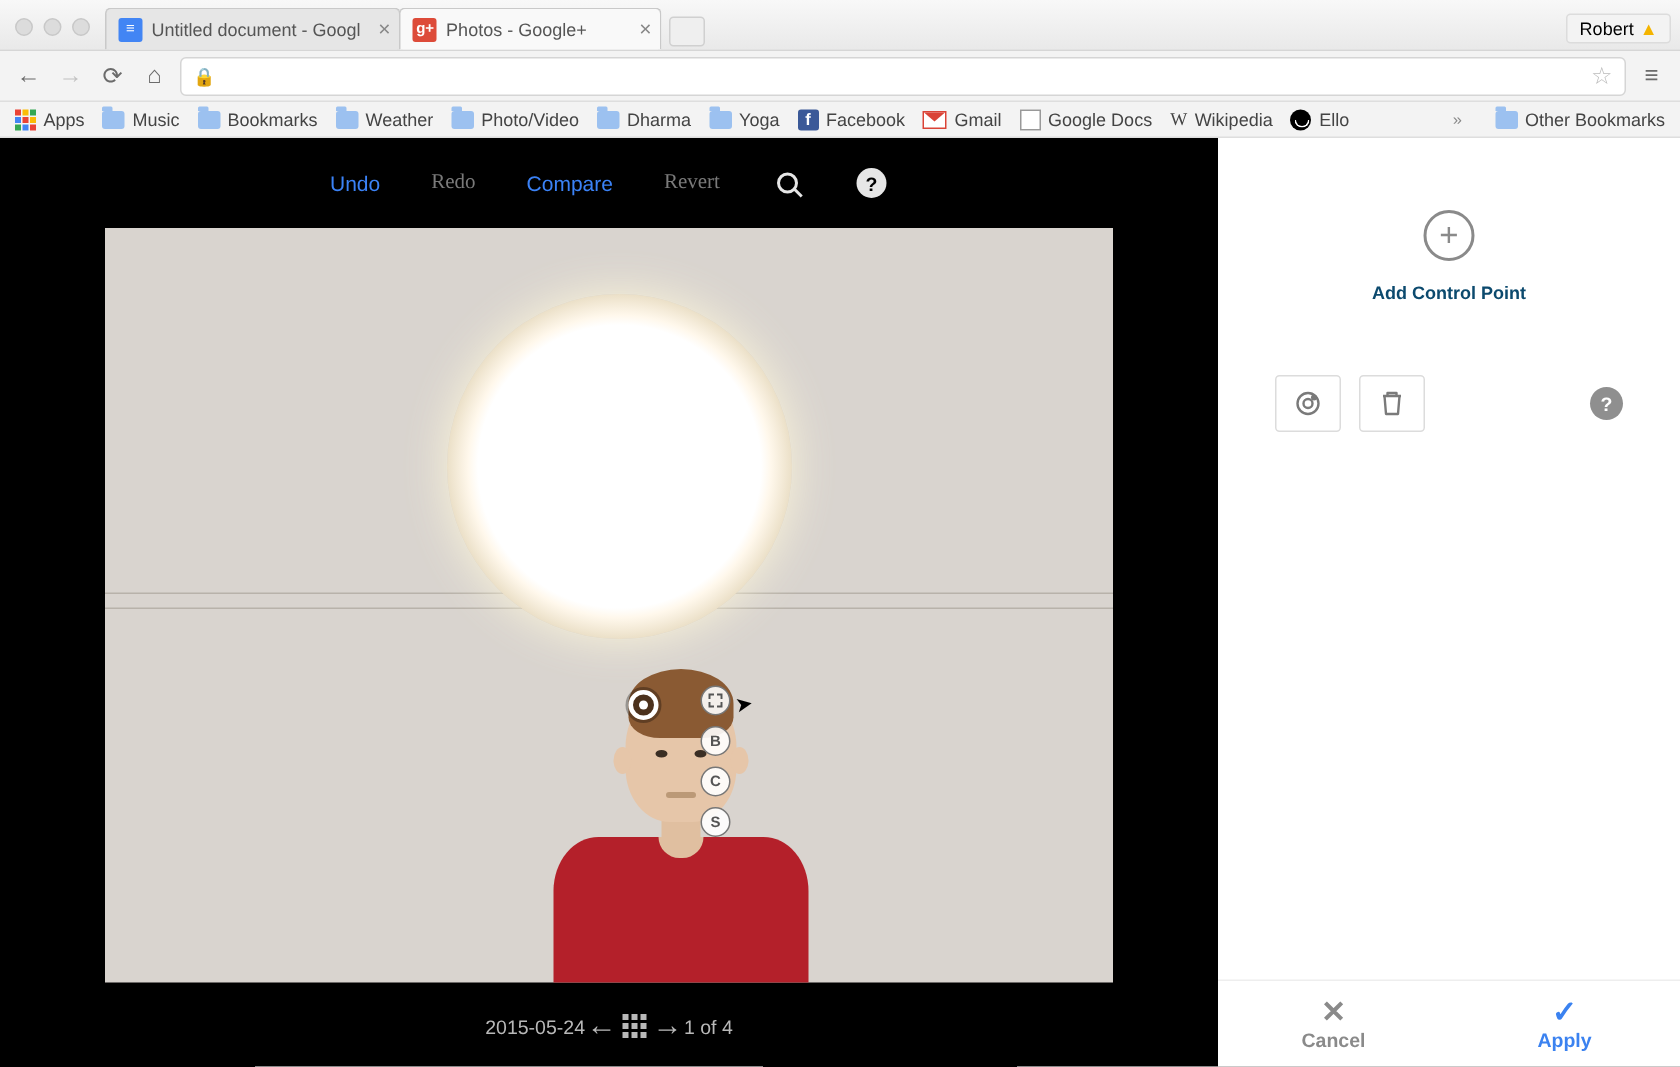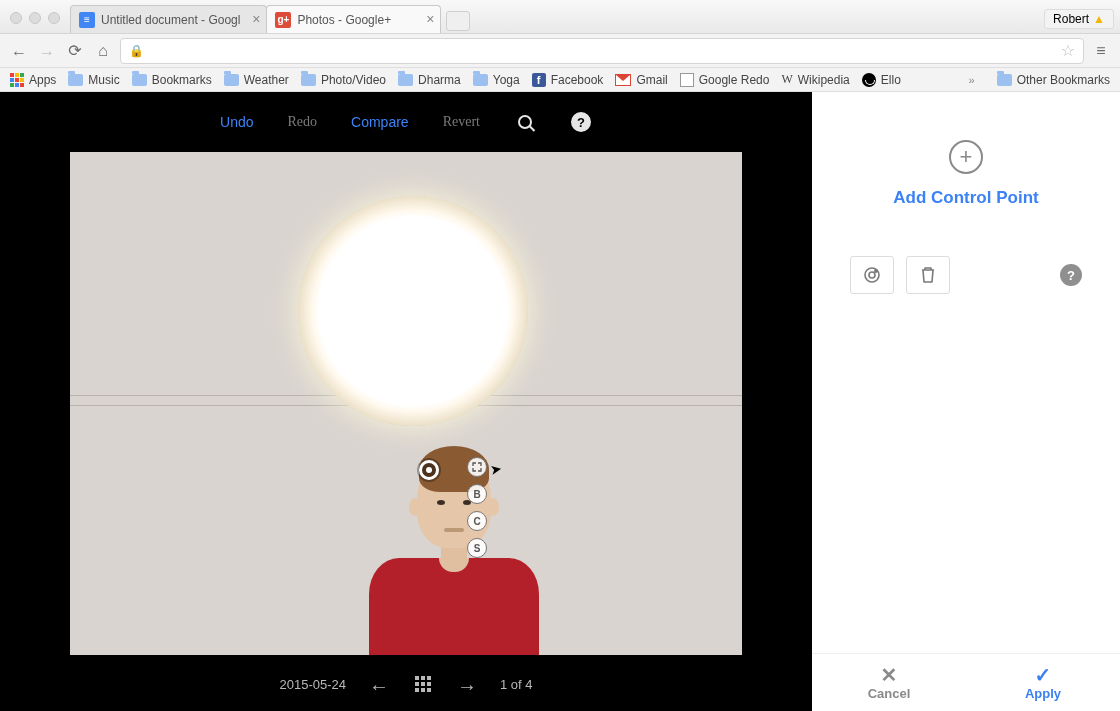--- a/index.html
+++ b/index.html
@@ -75,31 +75,31 @@
 .torso{width:170px;height:110px;background:#b4202a;margin:-4px auto 0;border-radius:30px 30px 0 0 / 36px 36px 0 0; position:relative;}
 .neckline{position:absolute;top:0;left:70px;width:30px;height:14px;background:#e0bfa0;border-radius:0 0 14px 14px;}
 
 
 .cp-main{position:absolute;width:20px;height:20px;border:3px solid #fff;border-radius:50%;background:rgba(0,0,0,.45);left:349px;top:308px;box-shadow:0 0 0 2px rgba(0,0,0,.3);}
 .cp-main:after{content:"";position:absolute;inset:4px;border-radius:50%;background:#fff;}
 .cp-opt{position:absolute;width:20px;height:20px;border:1.5px solid #777;background:rgba(255,255,255,.9);border-radius:50%;display:flex;align-items:center;justify-content:center;font-size:10px;color:#555;font-weight:600;left:397px;}
 .cp-opt svg{width:10px;height:10px;}
 .cursor{position:absolute;left:420px;top:309px;font-size:14px;color:#000;transform:rotate(-10deg);}
 
-.edit-footer{height:54px;display:flex;align-items:center;justify-content:center;gap:22px;color:#b8b8b8;font-size:13px;}
+.edit-footer{height:54px;display:flex;align-items:center;justify-content:center;color:#b8b8b8;font-size:13px;}
 .ft-ico{width:22px;height:22px;display:inline-flex;align-items:center;justify-content:center;color:#b8b8b8;font-size:20px;}
 .grid-ico{width:16px;height:16px;display:grid;grid-template-columns:repeat(3,4px);grid-template-rows:repeat(3,4px);gap:2px;}
 .grid-ico span{background:#b8b8b8;}
 
 
 .panel { flex:1; background:#fff; display:flex; flex-direction:column; }
 .panel-head{padding:46px 0 0 38px;font-size:23px;letter-spacing:2px;color:#707070;font-weight:400;}
 .add-block{display:flex;flex-direction:column;align-items:center;margin-top:48px;gap:14px;}
 .add-circle{width:34px;height:34px;border:2px solid #8a8a8a;border-radius:50%;display:flex;align-items:center;justify-content:center;color:#8a8a8a;font-size:22px;font-weight:300;}
-.add-label{color:#3b82f6;font-size:17px;font-weight:600;}
+.add-label{color:#0c4a6e;font-size:12px;font-weight:600;}
 .panel-tools{display:flex;align-items:center;gap:12px;padding:48px 38px 0;}
 .sq-btn{width:44px;height:38px;border:1px solid #dcdcdc;border-radius:3px;background:#fff;display:flex;align-items:center;justify-content:center;color:#7a7a7a;}
 .panel-help{margin-left:auto;width:22px;height:22px;border-radius:50%;background:#8f8f8f;color:#fff;display:flex;align-items:center;justify-content:center;font-size:13px;font-weight:bold;}
 .panel-footer{margin-top:auto;height:58px;border-top:1px solid #eee;display:flex;}
 .pf-btn{flex:1;display:flex;flex-direction:column;align-items:center;justify-content:center;gap:1px;font-size:13px;font-weight:600;}
 .pf-cancel{color:#8a8a8a;}
 .pf-apply{color:#3b82f0;}
 .pf-ico{font-size:20px;line-height:1;}
 </style>
 </head>
@@ -184,21 +184,21 @@
   <div class="bm">
       <span class="fb-ico">f</span>
       <span>Facebook</span>
     </div>
   <div class="bm">
       <span class="gm-ico"></span>
       <span>Gmail</span>
     </div>
   <div class="bm">
       <span class="gd-ico"></span>
-      <span>Google Redo</span>
+      <span>Google Docs</span>
     </div>
   <div class="bm">
       <span class="wp-ico">W</span>
       <span>Wikipedia</span>
     </div>
   <div class="bm">
       <span class="ello-ico"></span>
       <span>Ello</span>
     </div>
   <span class="chev">»</span>

